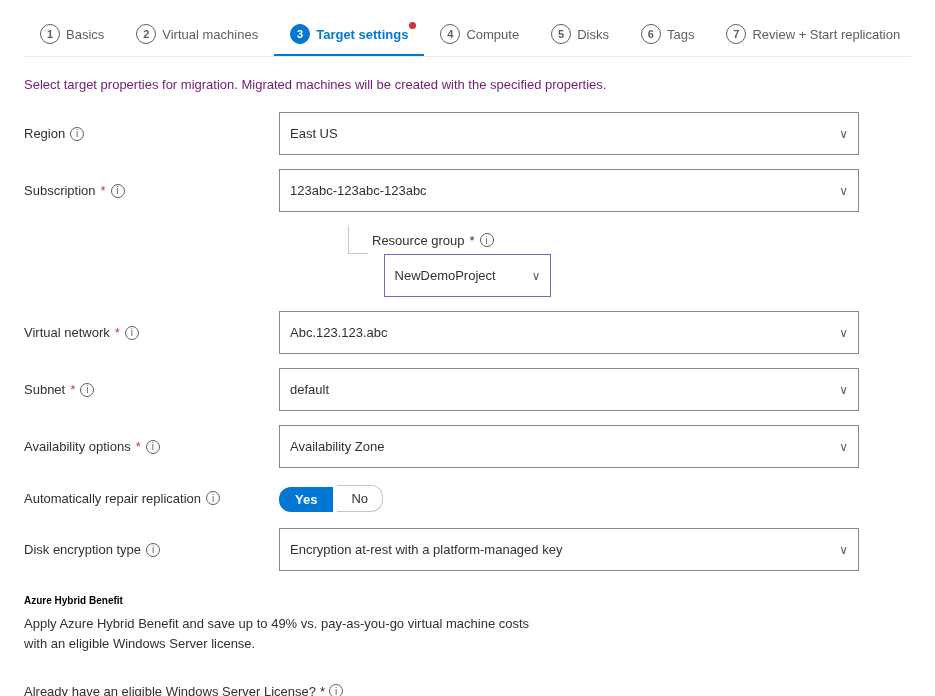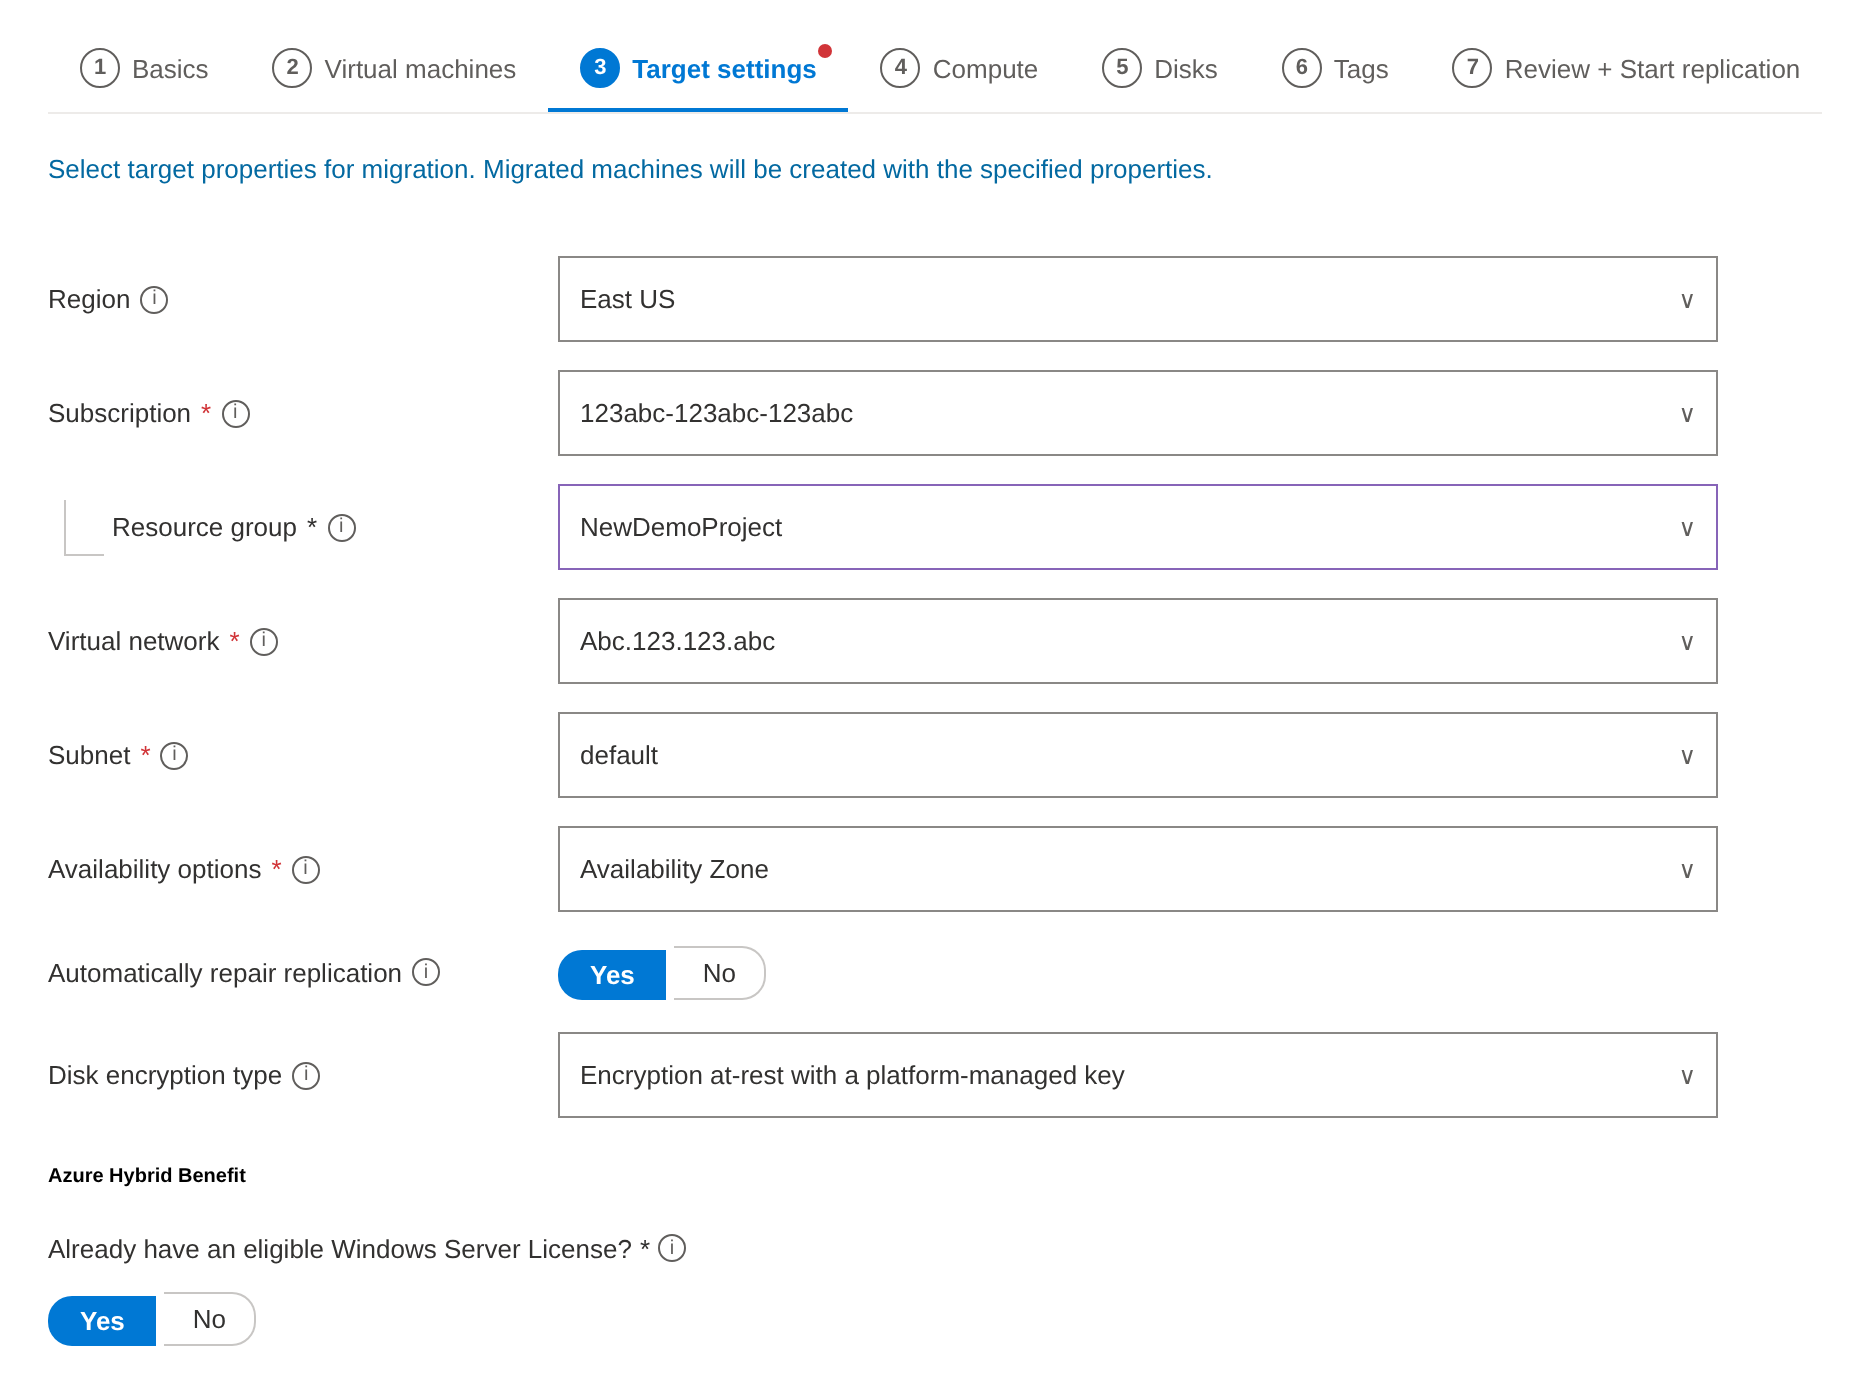--- a/index.html
+++ b/index.html
@@ -93,22 +93,22 @@
       right: 8px;
       width: 7px;
       height: 7px;
       border-radius: 50%;
       background: #d13438;
     }
 
     
     .description {
       font-size: 13px;
-      color: #0369a1;
-      margin-bottom: 36px;
+      color: #701a75;
+      margin-bottom: 20px;
     }
 
     
     .form-section {
       width: 100%;
     }
 
     .form-row {
       display: flex;
       align-items: center;
@@ -172,20 +172,21 @@
       color: #605e5c;
       font-size: 12px;
     }
 
     
     .resource-group-row {
       display: flex;
       align-items: center;
       margin-bottom: 14px;
       min-height: 32px;
+      flex-direction: column;
     }
 
     .indent-line {
       width: 20px;
       border-left: 1.5px solid #c8c6c4;
       border-bottom: 1.5px solid #c8c6c4;
       height: 28px;
       margin-left: 8px;
       margin-right: 4px;
       flex-shrink: 0;
@@ -434,20 +435,24 @@
         <div class="dropdown">
           <span>Encryption at-rest with a platform-managed key</span>
           <span class="dropdown-chevron">∨</span>
         </div>
       </div>
     </div>
 
   </div>
 
   <div class="section-title">Azure Hybrid Benefit</div>
+  <div class="section-desc">
+    <span>Apply Azure Hybrid Benefit and save up to 49% vs. pay-as-you-go virtual machine costs</span><br>
+    <span>with an eligible Windows Server license.</span>
+  </div>
 
   <div class="hybrid-row">
     <span class="hybrid-label">
       <span>Already have an eligible Windows Server License?</span>
       <span class="required">*</span>
       <span class="info-icon">i</span>
     </span>
   </div>
 
   <div class="toggle-container">

